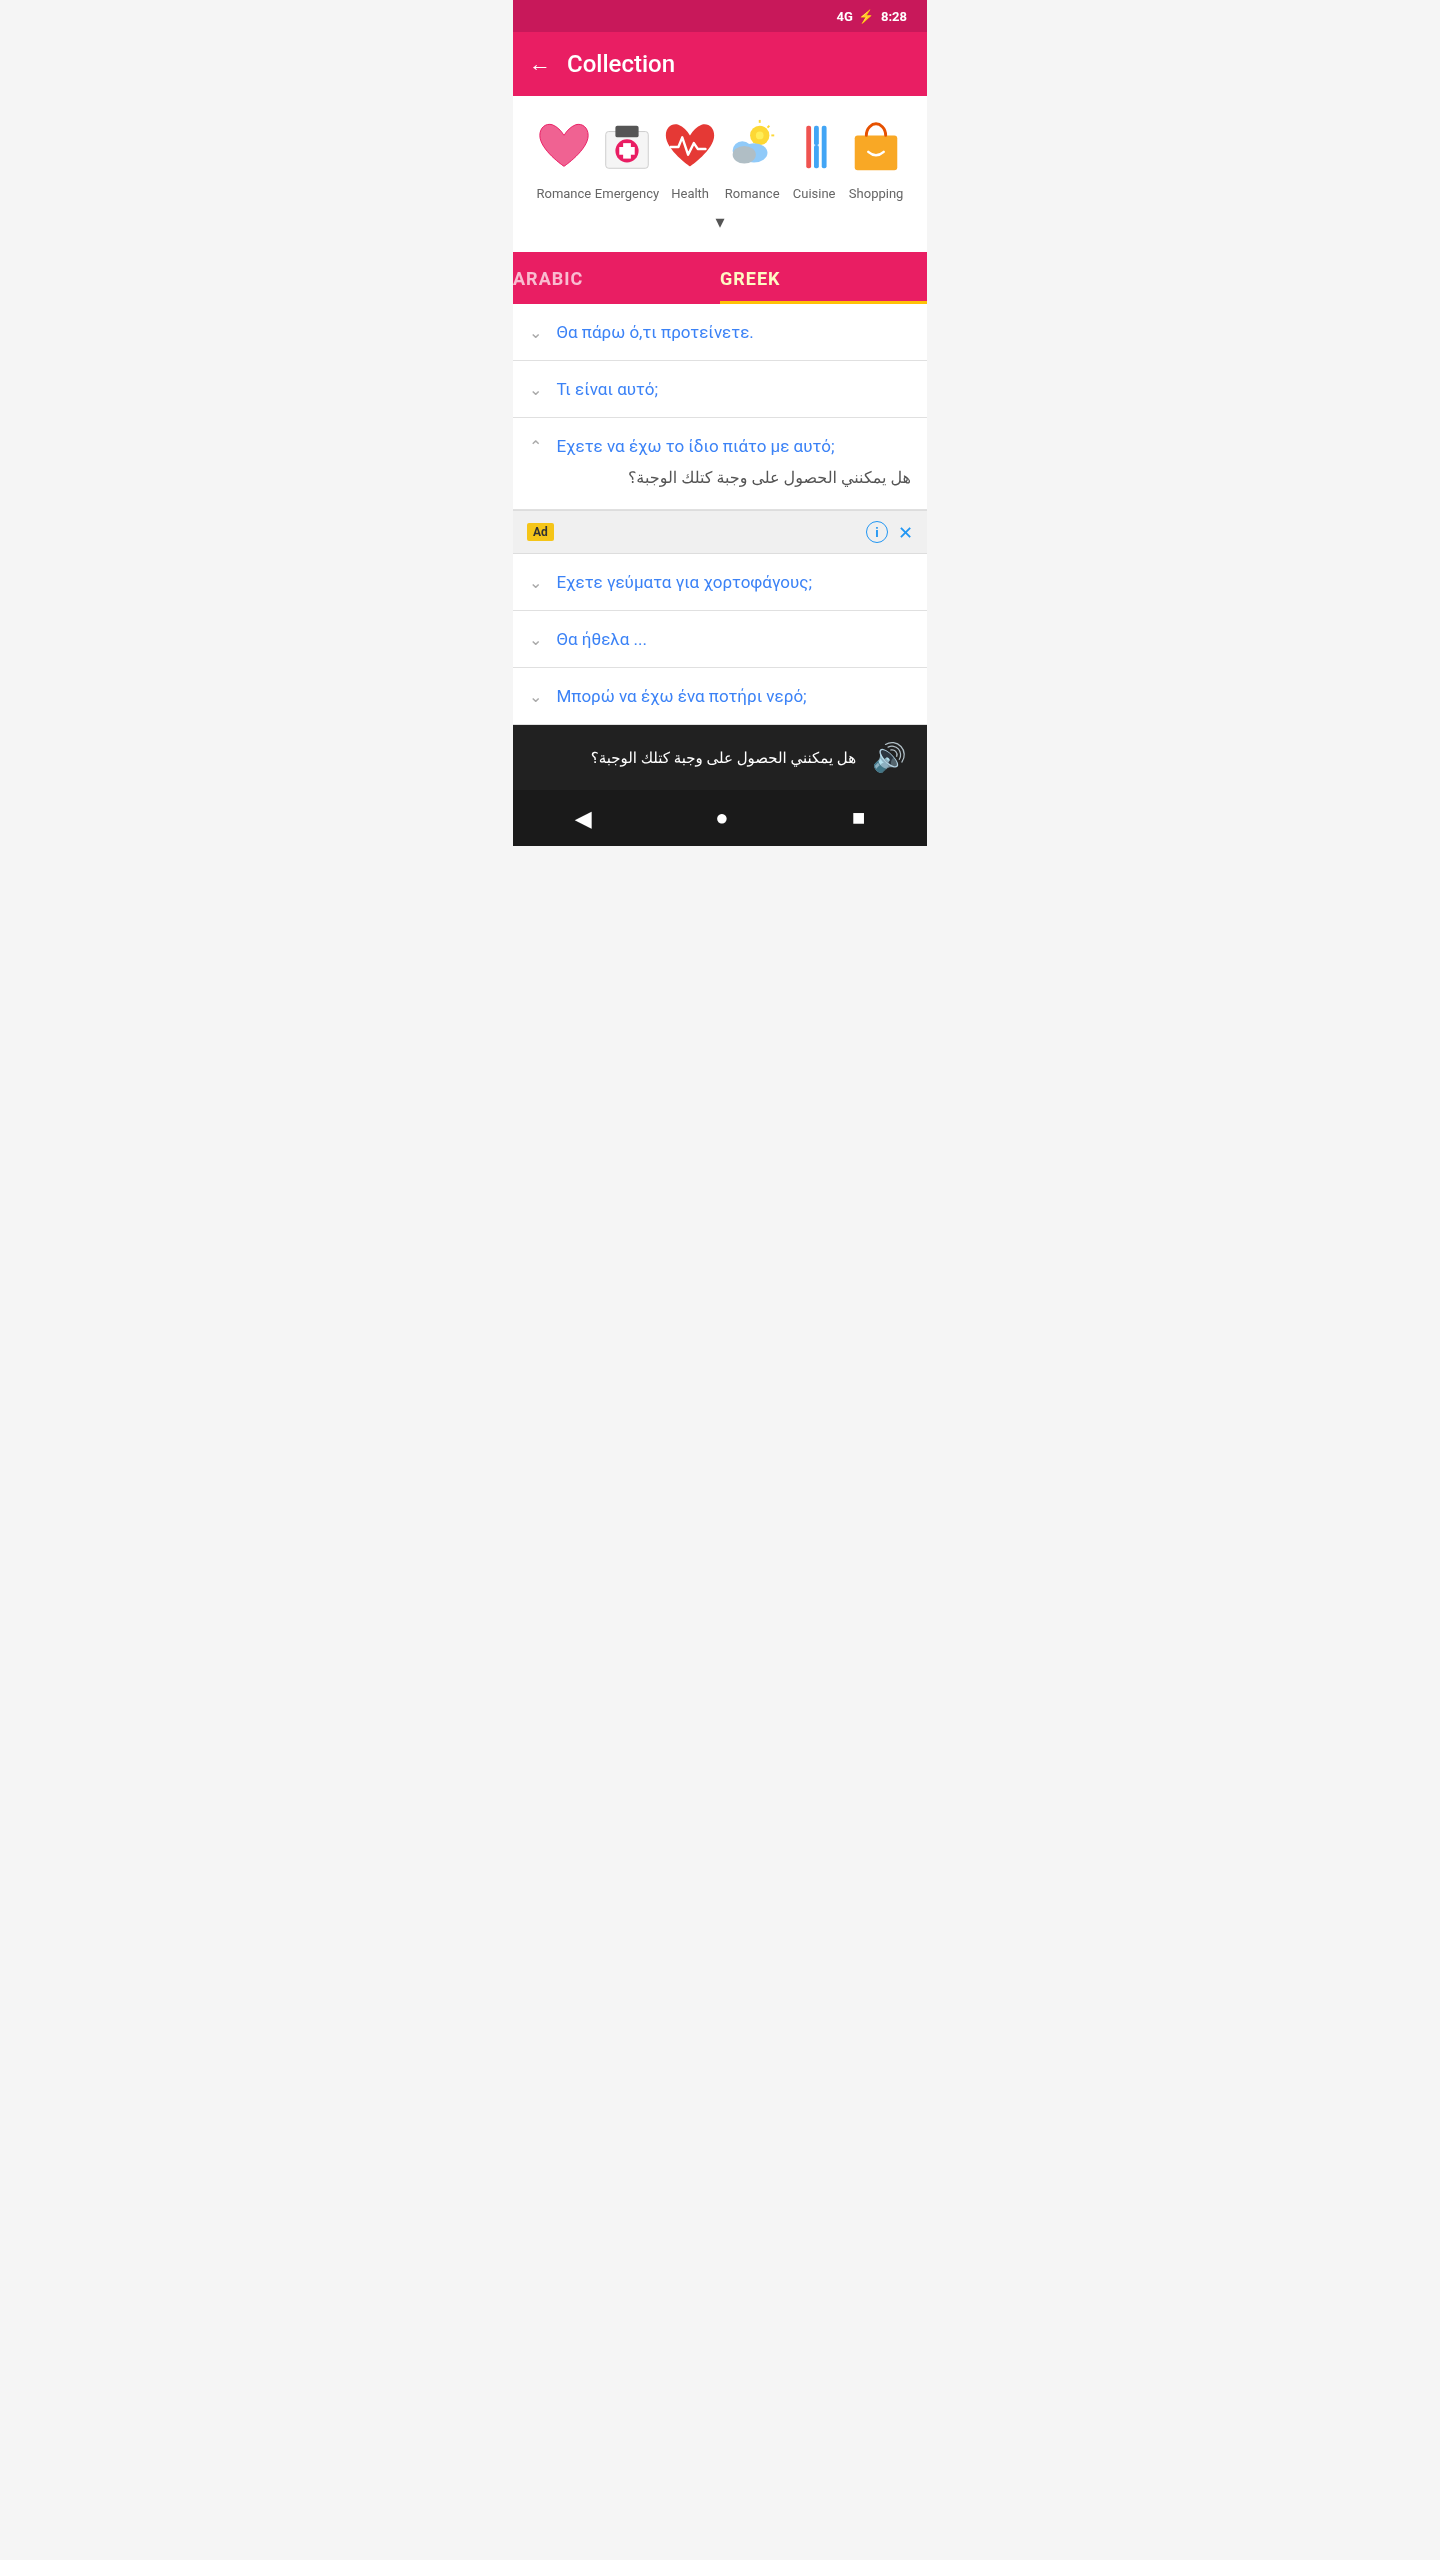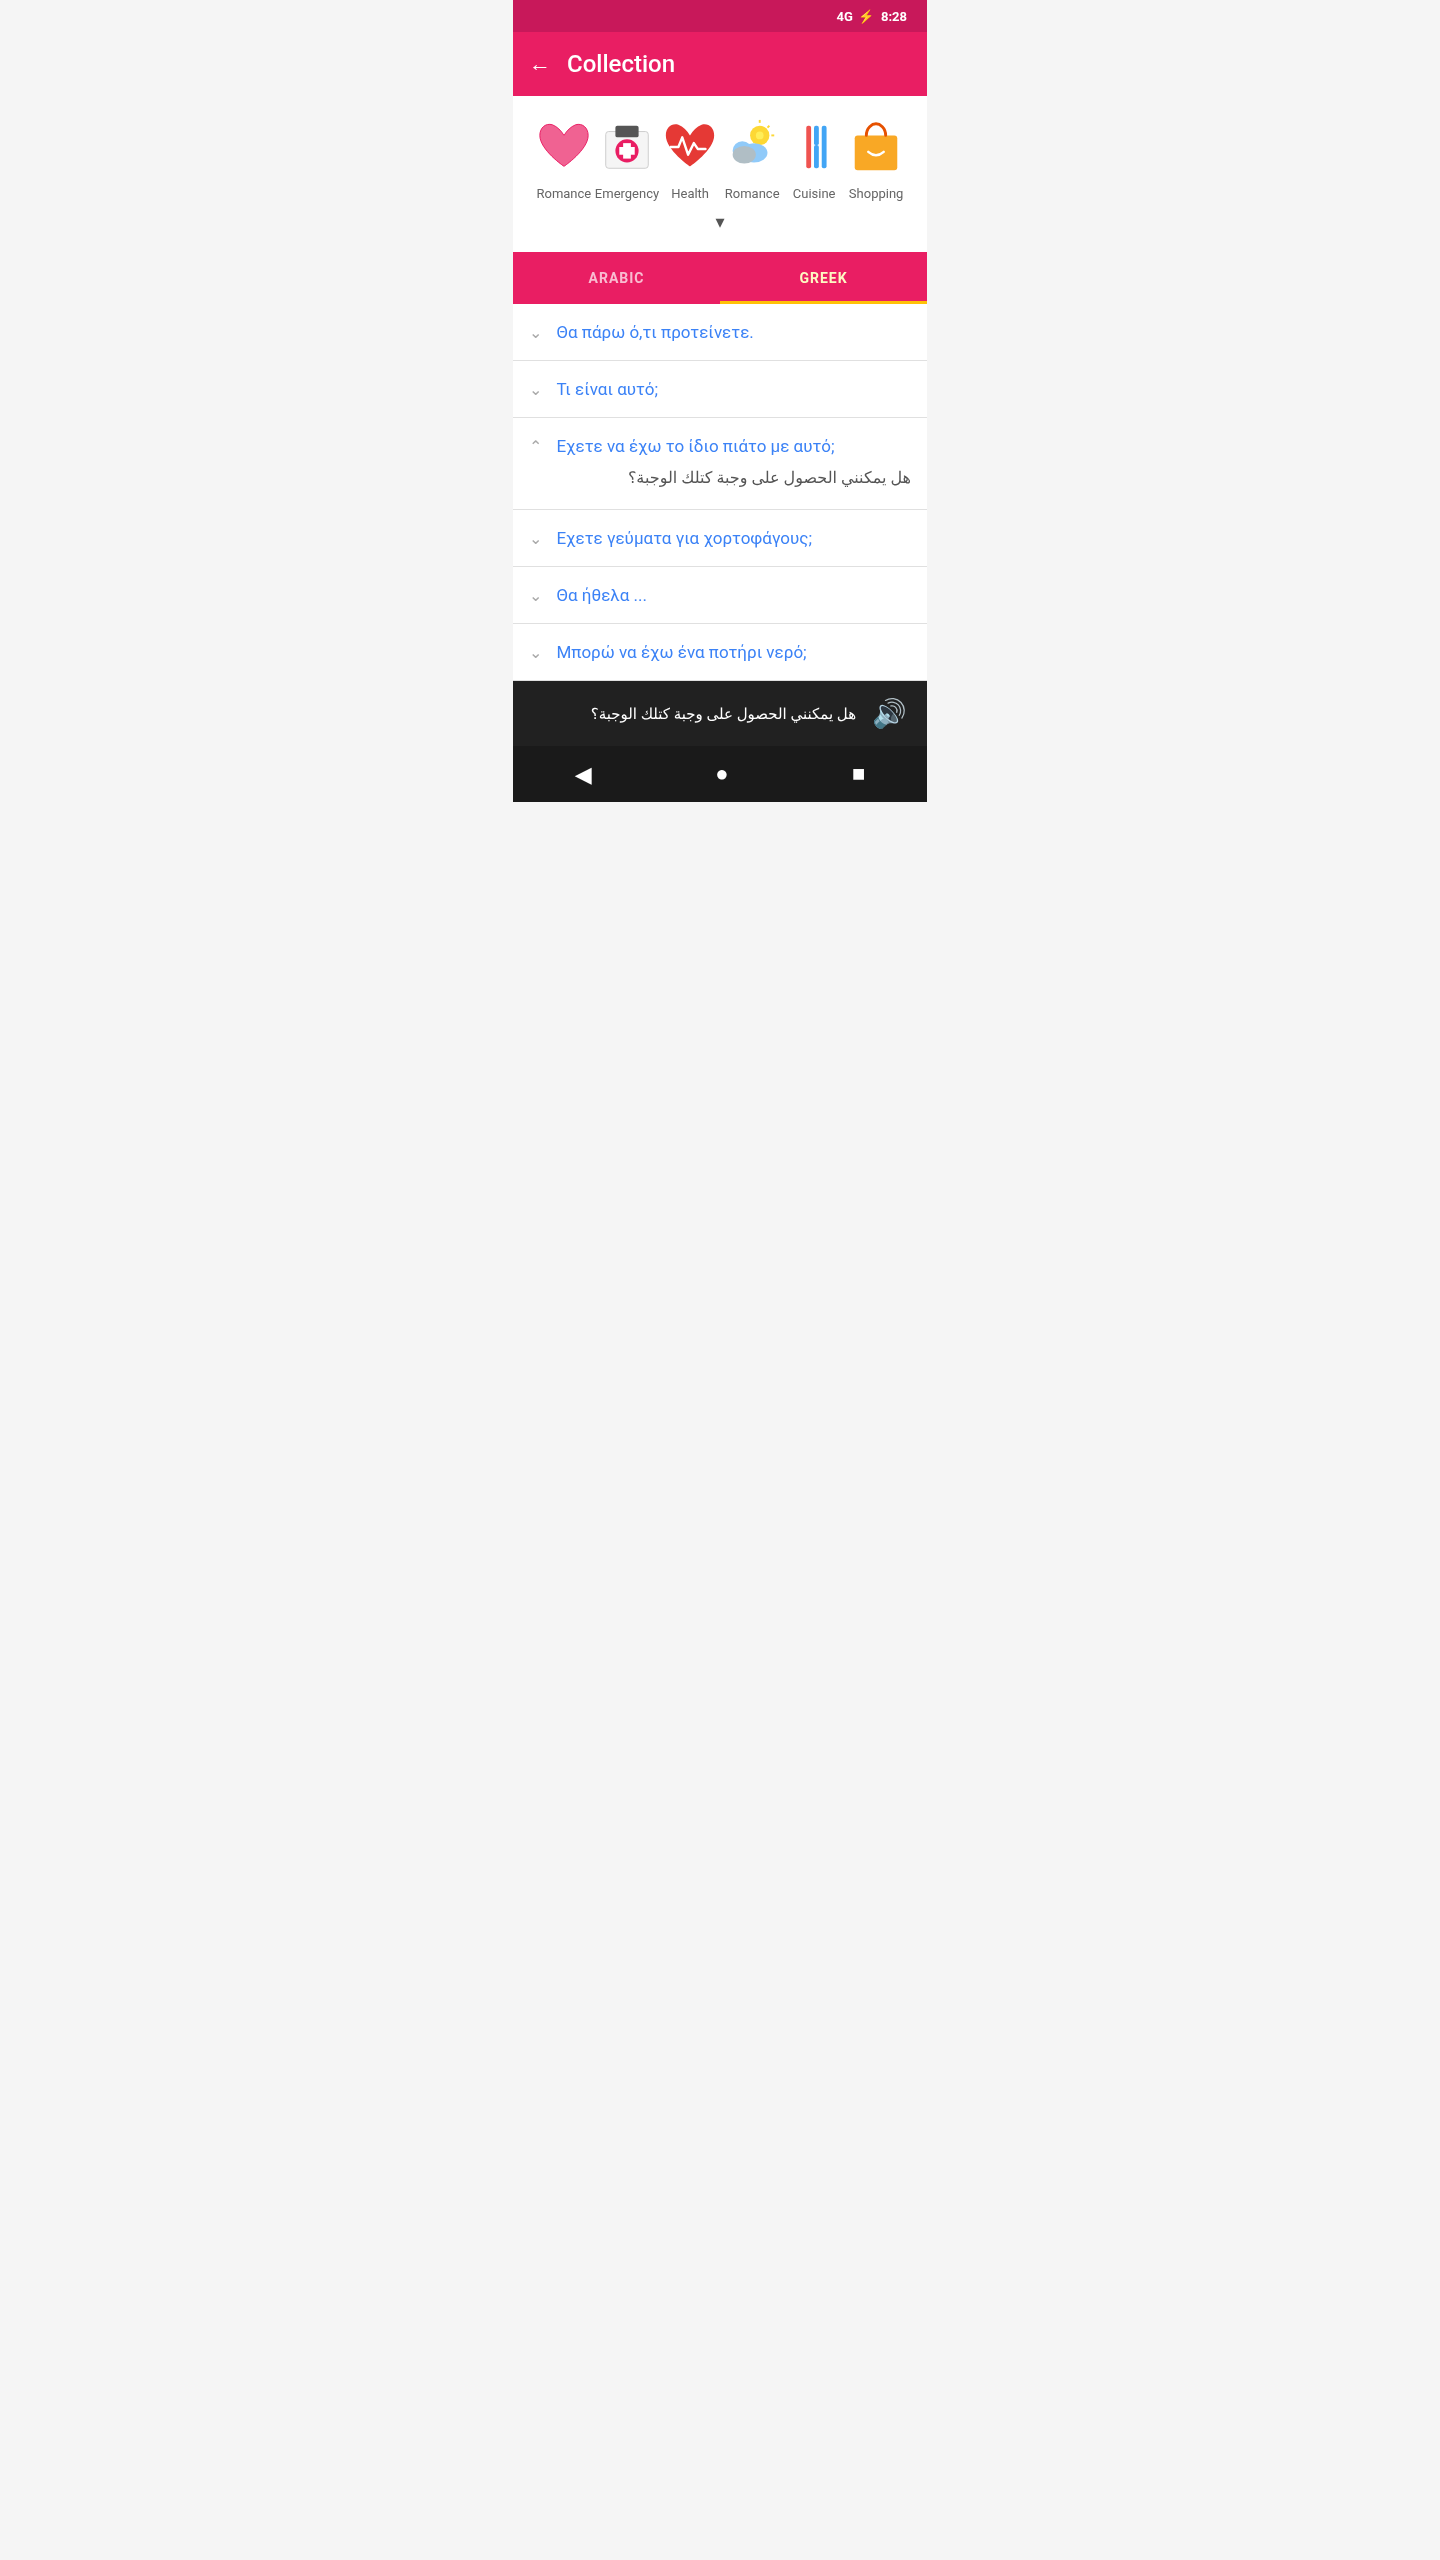--- a/index.html
+++ b/index.html
@@ -103,23 +103,22 @@
     .tabs {
       display: flex;
       background: #e91e63;
       height: 52px;
     }
 
     .tab {
       flex: 1;
       display: flex;
       align-items: center;
-      justify-content: center;
       color: rgba(255,255,255,0.7);
-      font-size: 14px;
+      font-size: 18px;
       font-weight: bold;
       letter-spacing: 1px;
       cursor: pointer;
       position: relative;
     }
 
     .tab.active {
       color: #fef9c3;
     }
 
@@ -399,20 +398,27 @@
   </div>
 
   <div class="phrase-item expanded">
     <div class="phrase-item-header">
       <span class="chevron-icon">⌃</span>
       <span class="phrase-text">Εχετε να έχω το ίδιο πιάτο με αυτό;</span>
     </div>
     <div class="phrase-translation">هل يمكنني الحصول على وجبة كتلك الوجبة؟</div>
   </div>
 
+  <div class="ad-banner">
+    <span class="ad-label">Ad</span>
+    <div class="ad-icons">
+      <div class="ad-info-icon">i</div>
+      <span class="ad-close-icon">✕</span>
+    </div>
+  </div>
 
   <div class="phrase-item">
     <span class="chevron-icon">⌄</span>
     <span class="phrase-text">Εχετε γεύματα για χορτοφάγους;</span>
   </div>
 
   <div class="phrase-item">
     <span class="chevron-icon">⌄</span>
     <span class="phrase-text">Θα ήθελα ...</span>
   </div>

